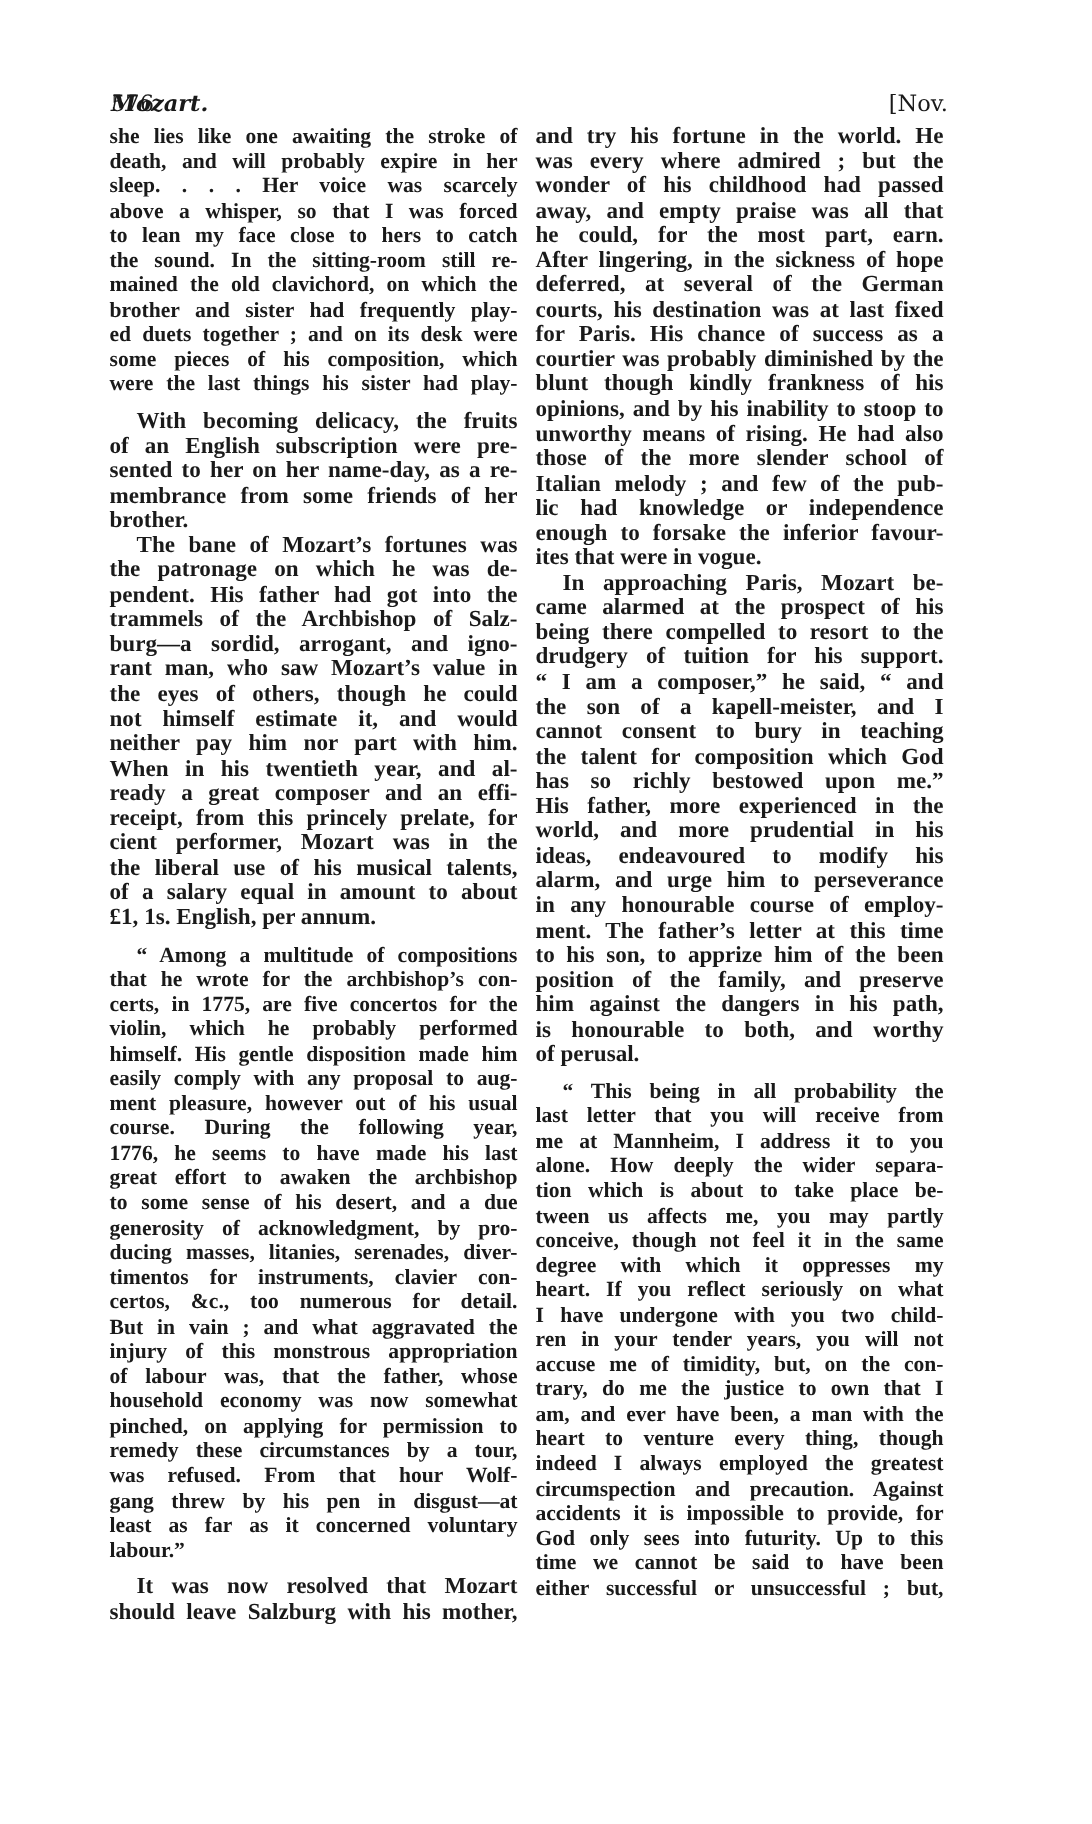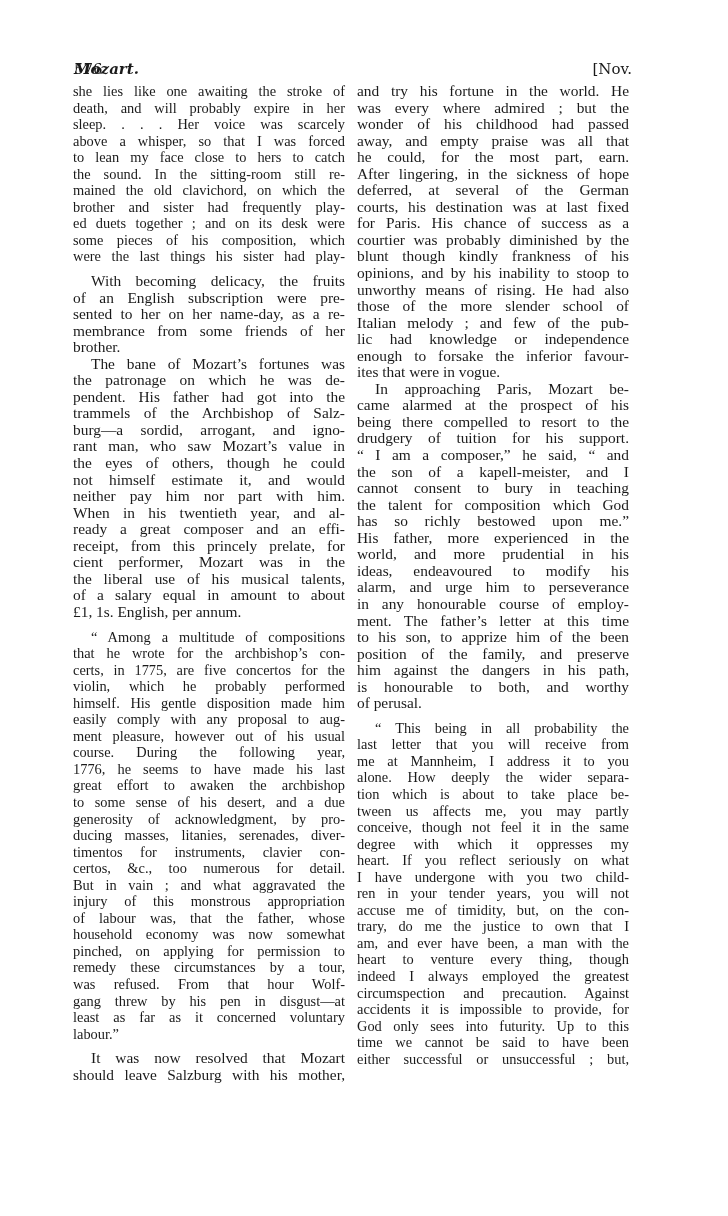--- a/index.html
+++ b/index.html
@@ -5,21 +5,21 @@
   html, body { margin: 0; padding: 0; background: #ffffff; }
   body { width: 728px; height: 1216px; position: relative; overflow: hidden;
          font-family: "DejaVu Serif", "Liberation Serif", serif; color: #1a1a1a; }
   .header { position: absolute; top: 60px; left: 74px; width: 558px; height: 20px;
             font-size: 15px; }
   .page-num { position: absolute; left: 0; top: 0; }
   .running-title { position: absolute; left: 0; right: 12px; text-align: left; font-style: italic; top: 0; font-weight: bold; }
   .month { position: absolute; right: 0; top: 0; }
   .col { position: absolute; top: 83px; width: 272px;
          font-family: "Liberation Serif", "DejaVu Serif", serif;
-         font-size: 15.4px; line-height: 16.55px; text-align: justify; hyphens: none; }
+         font-size: 15.4px; line-height: 16.55px; text-align: justify; hyphens: none; font-weight: bold; }
   .col-left { left: 73px; }
   .col-right { left: 357px; }
   .line { display: block; text-align: justify; text-align-last: justify; white-space: nowrap; height: 16.55px; overflow: visible; }
   .line.last { text-align-last: left; }
   .line.indent { padding-left: 18px; }
   .quote { font-size: 14.4px; }
   .gap { height: 8px; }
 </style>
 </head>
 <body>

